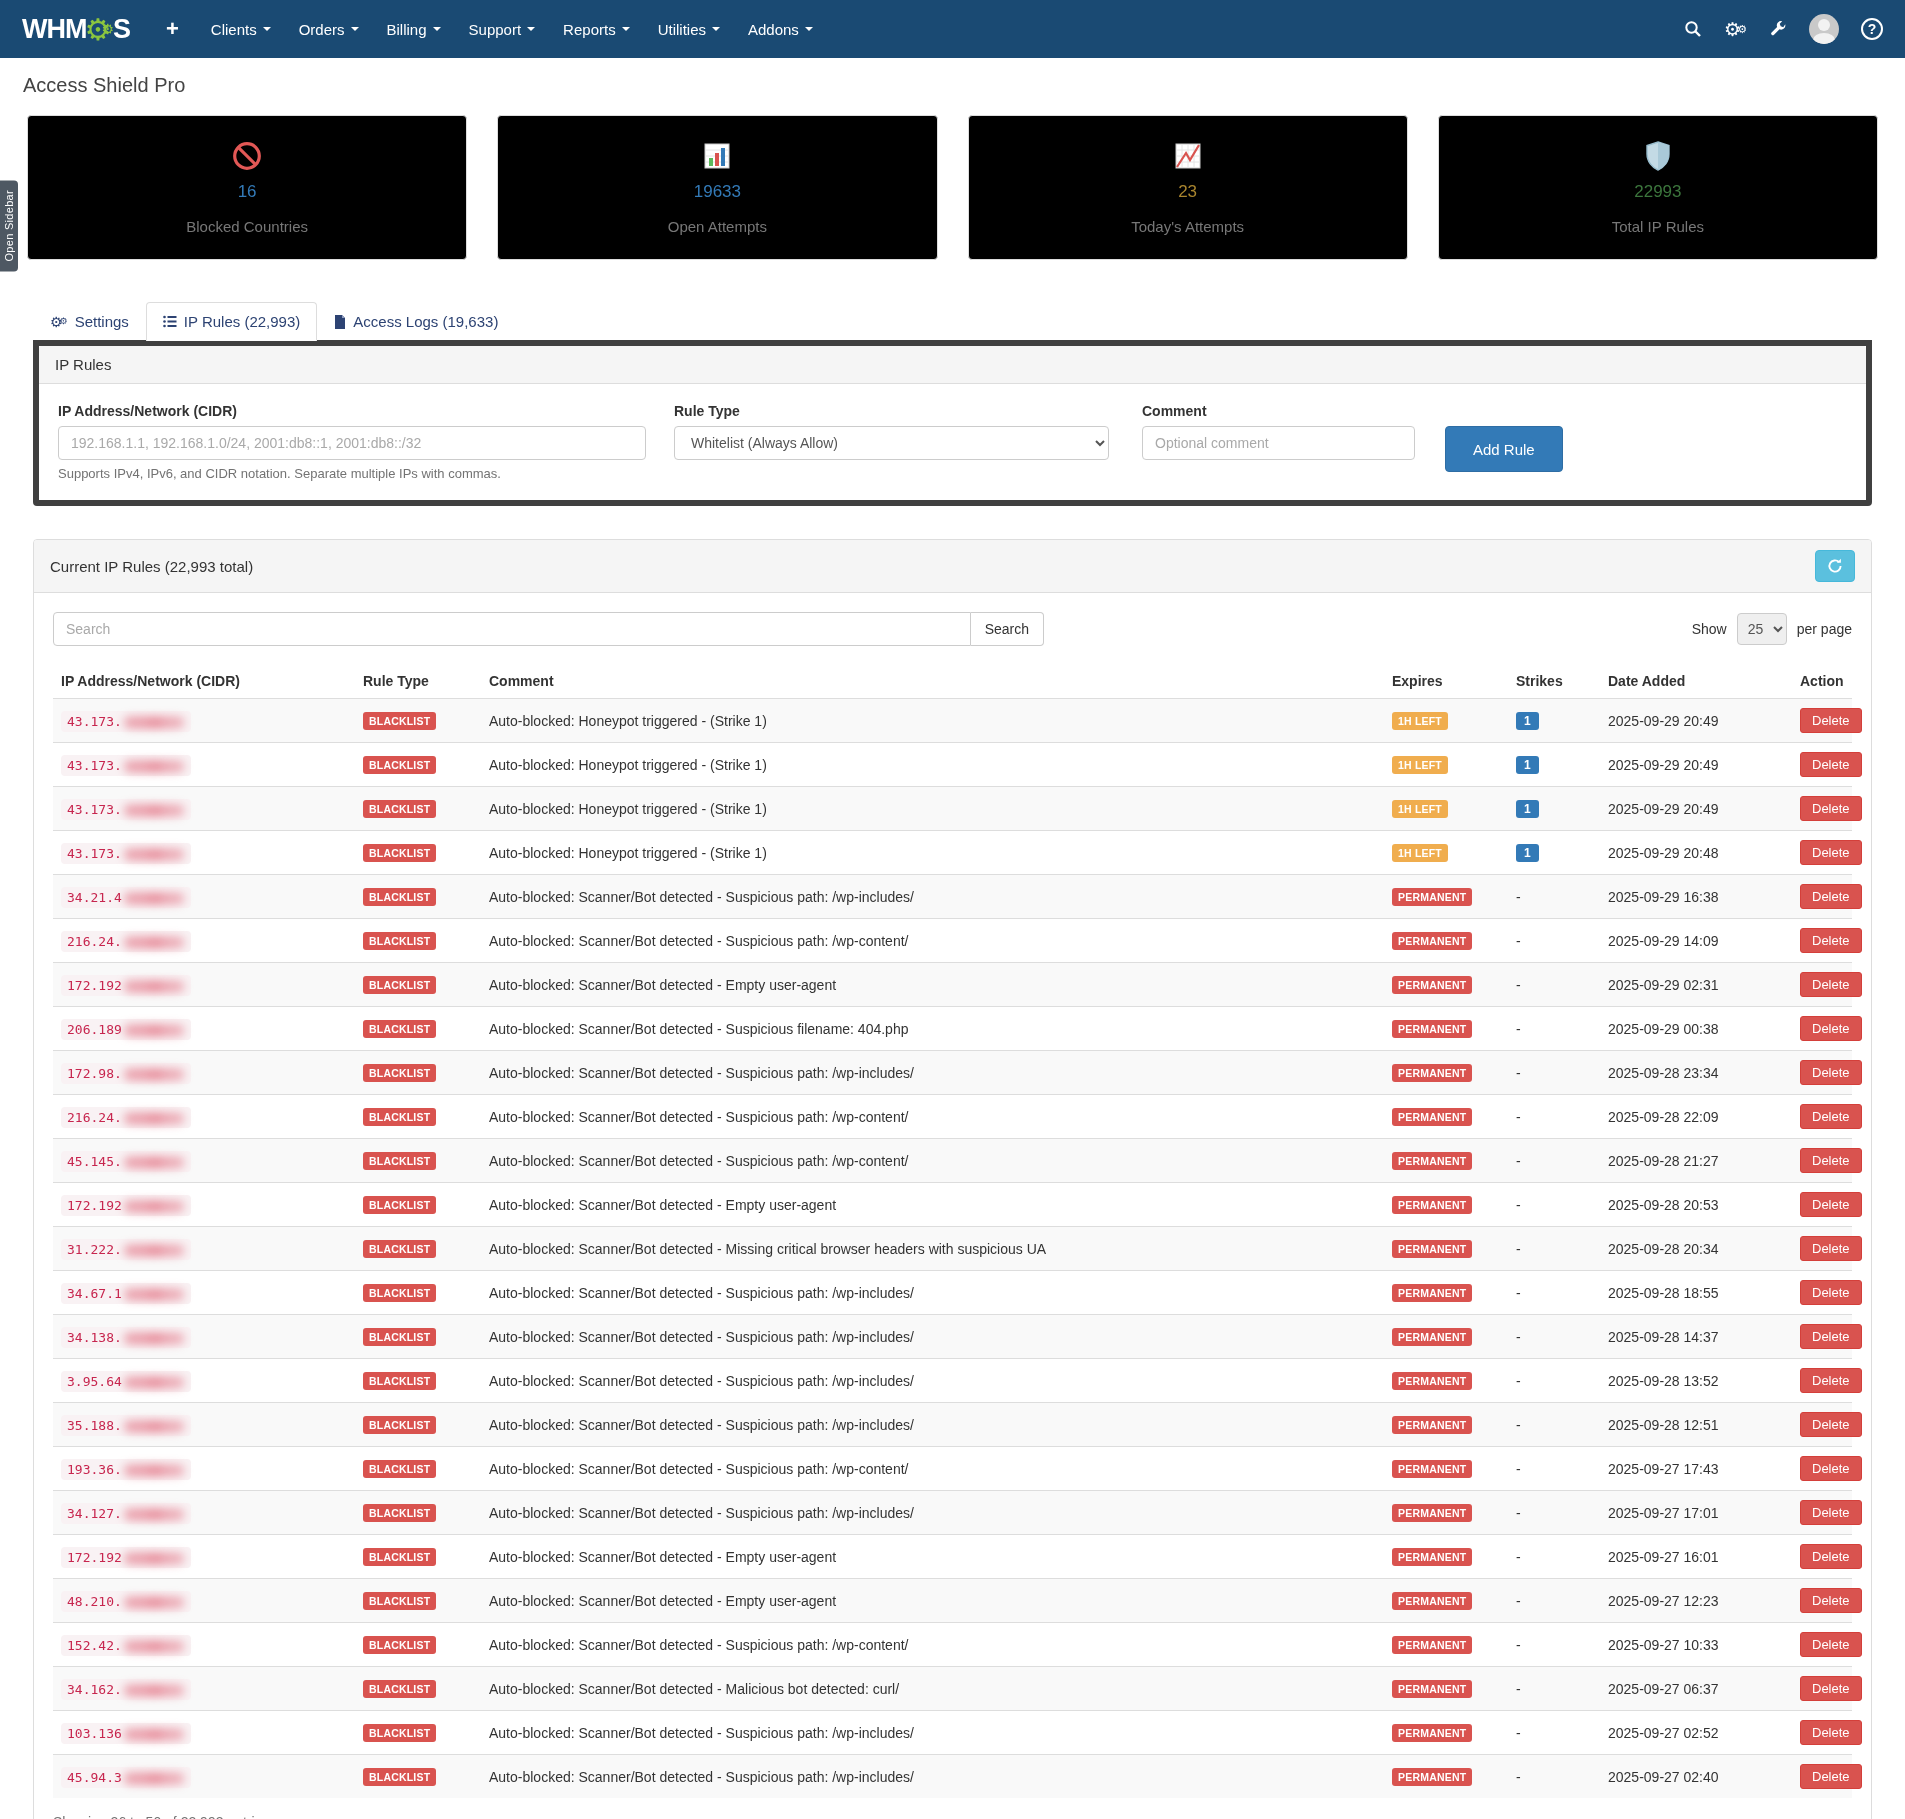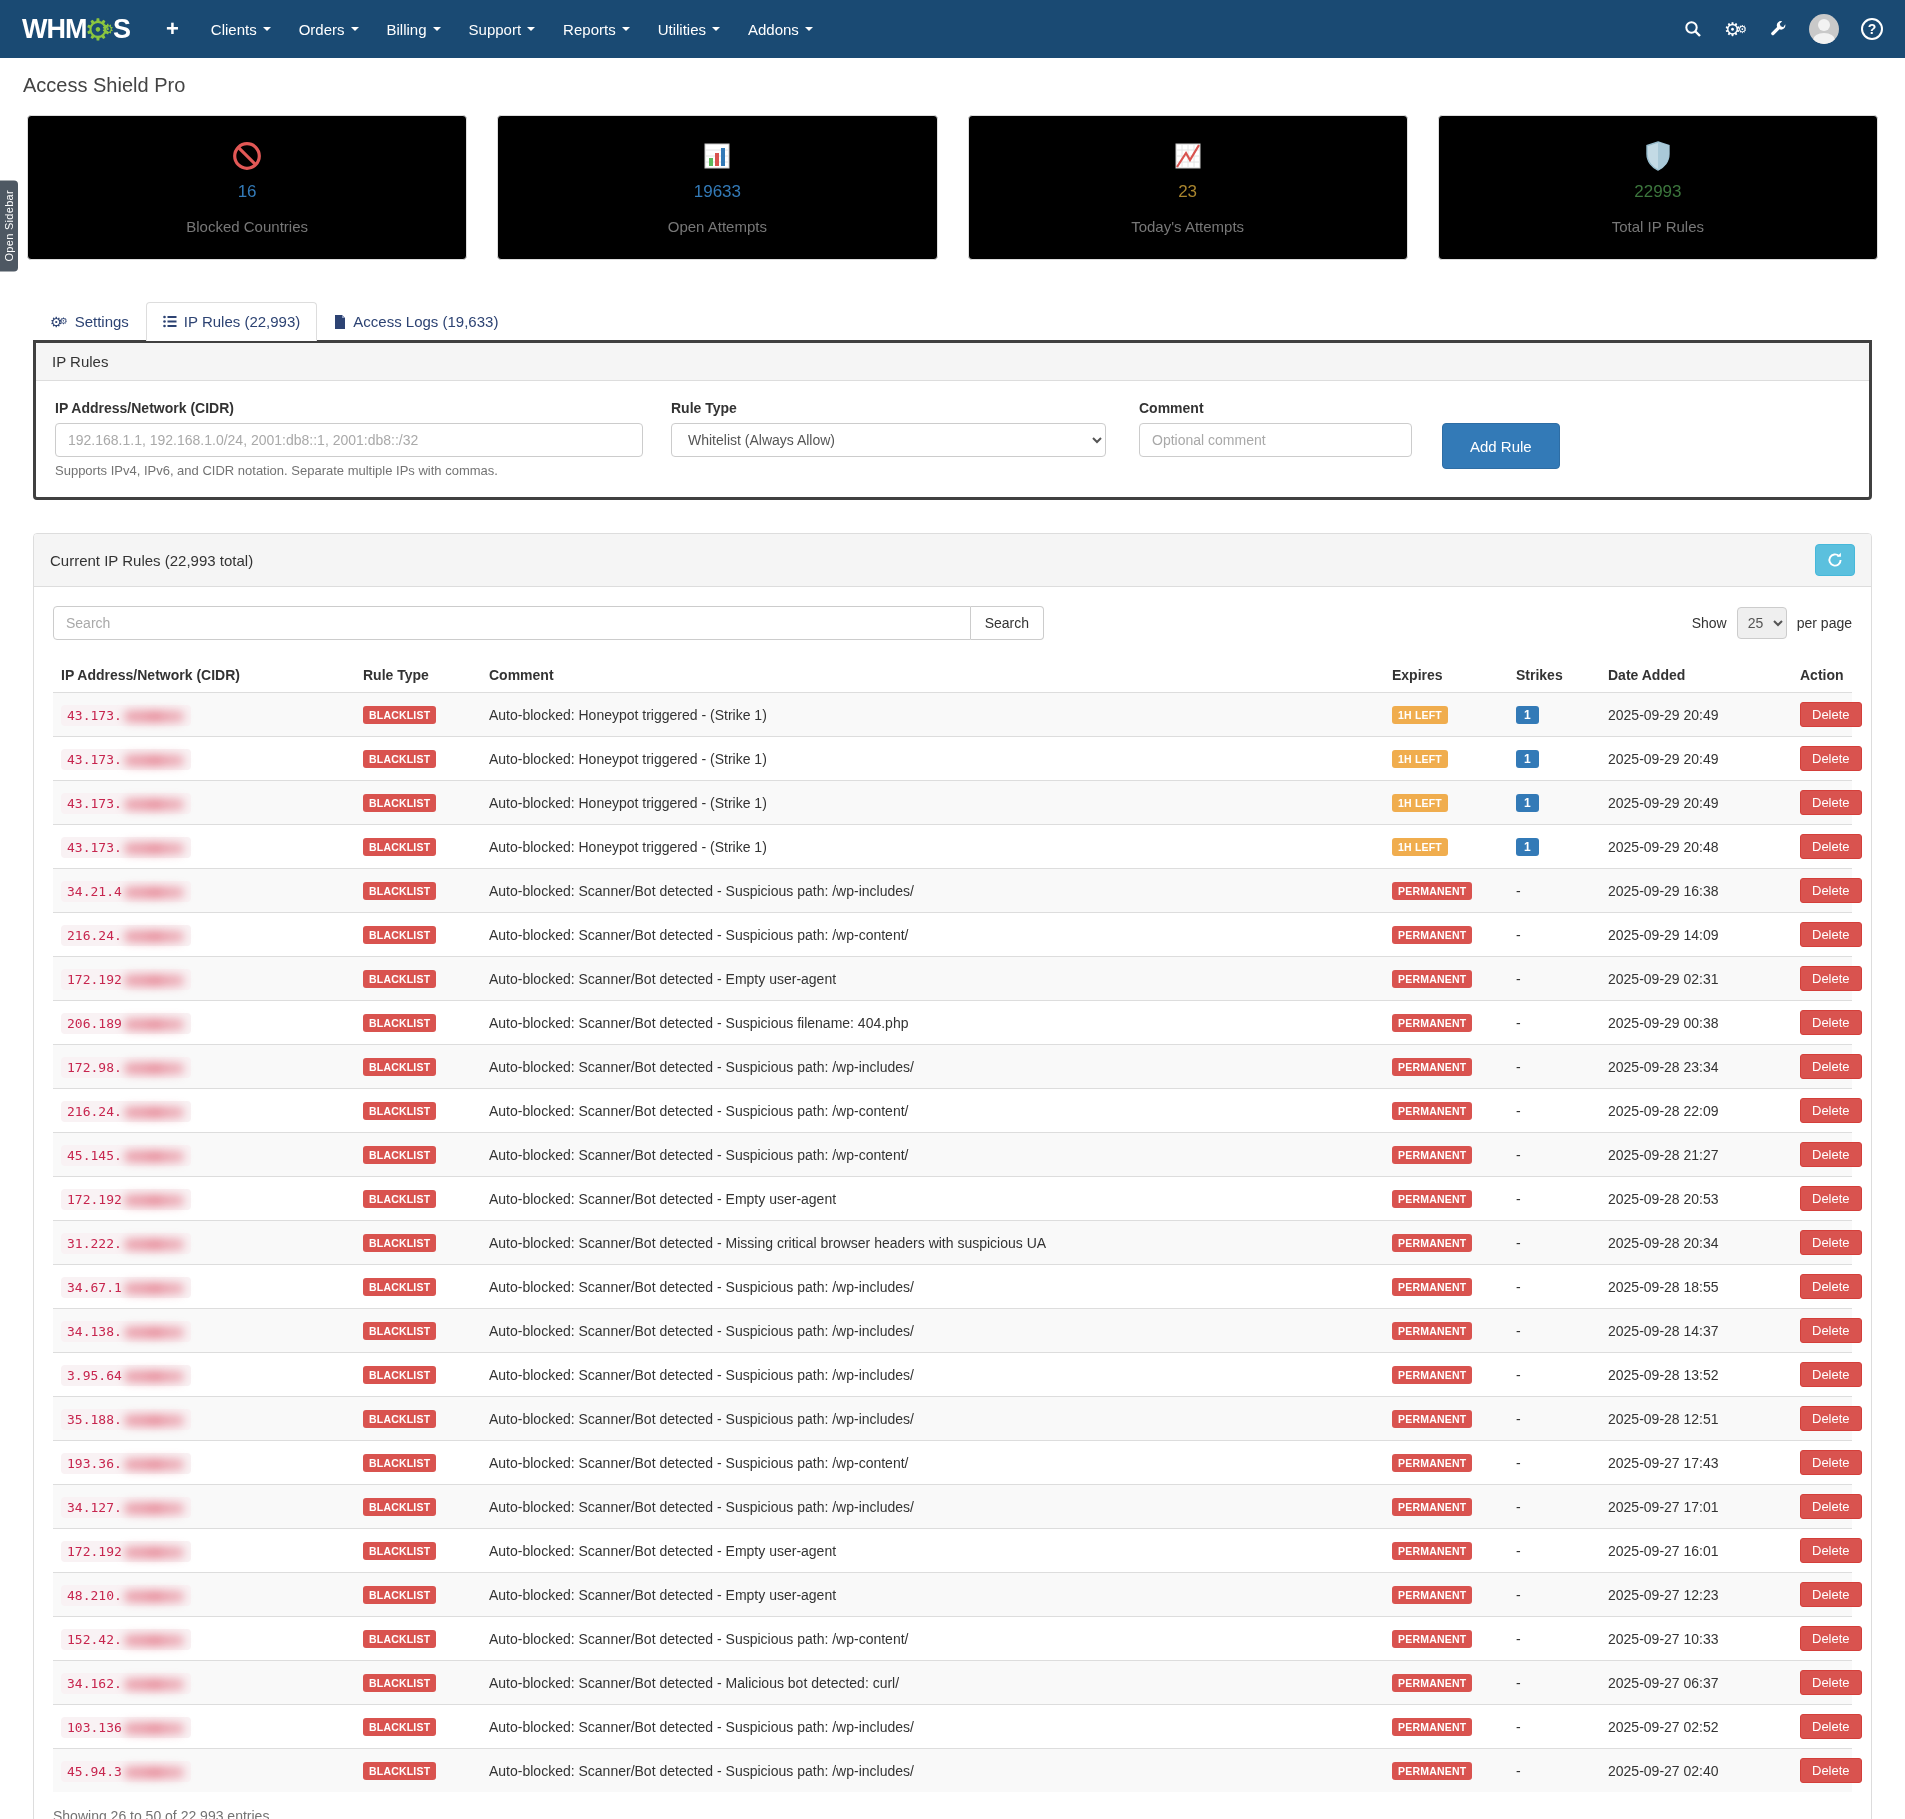--- a/index.html
+++ b/index.html
@@ -37,21 +37,21 @@
   .card-value { font-size:17px; margin-bottom:16px; }
   .card-label { color:#777; font-size:15px; }
   
   .main { padding:0 33px; margin-top:42px; }
   .nav-tabs { display:flex; border-bottom:1px solid #ddd; }
   .tab { padding:10px 16px; font-size:15px; color:#2d4373; display:flex; align-items:center; gap:7px; cursor:pointer; border:1px solid transparent; border-radius:4px 4px 0 0; margin-bottom:-1px; }
   .tab.active { background:#fff; border-color:#ddd #ddd #fff #ddd; }
   .tab-icon { font-size:14px; line-height:1; color:#2d4373; display:flex; align-items:center; }
   .tab-icon .sm { font-size:9px; vertical-align:top; margin-left:-3px; }
   
-  .panel { border:3px solid #404040; border-radius:0 0 4px 4px; margin-top:-1px; }
+  .panel { border:6px solid #404040; border-radius:0 0 4px 4px; margin-top:-1px; }
   .panel2 { border:1px solid #ddd; border-radius:4px; margin-top:33px; }
   .panel-heading { background:#f5f5f5; border-bottom:1px solid #ddd; padding:10px 16px; font-size:15px; color:#333; display:flex; align-items:center; justify-content:space-between; border-radius:3px 3px 0 0; }
   .panel-body { padding:19px; }
   .form-row { display:flex; align-items:flex-start; }
   .form-group { display:flex; flex-direction:column; }
   .form-label { font-weight:700; font-size:14px; margin-bottom:7px; color:#333; }
   .form-control { height:34px; border:1px solid #ccc; border-radius:4px; padding:6px 12px; font-size:14px; color:#555; font-family:inherit; background:#fff; }
   .form-control::placeholder { color:#a9a9a9; }
   .help-text { color:#737373; font-size:13px; margin-top:6px; }
   .fg-ip { width:588px; margin-right:28px; }

